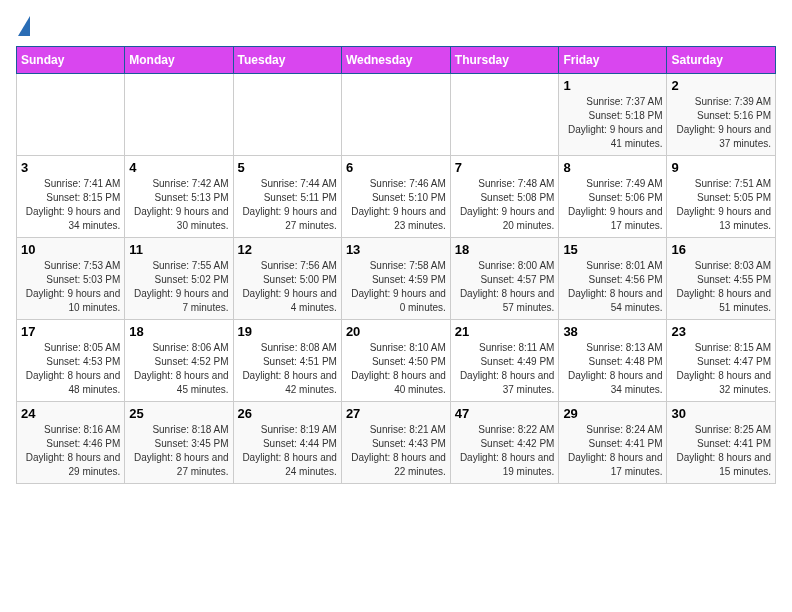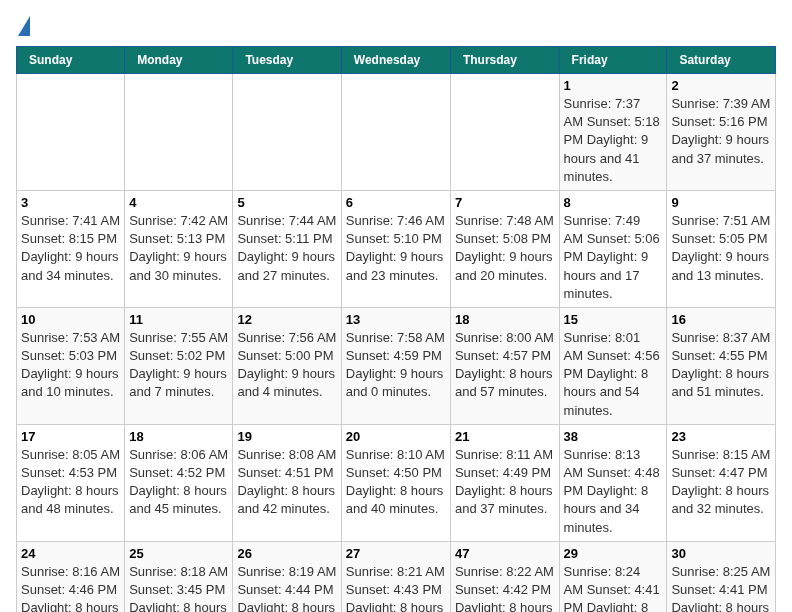--- a/index.html
+++ b/index.html
@@ -52,23 +52,23 @@
     .location-title {
       font-size: 16px;
       color: #555;
     }
     table {
       width: 100%;
       border-collapse: collapse;
       font-size: 11px;
     }
     thead tr th {
-      background: #0f766e;
+      background: #d946ef;
       color: #fff;
-      padding: 6px 12px;
+      padding: 6px 4px;
       text-align: left;
       font-size: 12px;
       font-weight: bold;
       border: 1px solid #1a5a9a;
     }
     tbody tr td {
       border: 1px solid #ccc;
       vertical-align: top;
       padding: 4px;
       height: 80px;
@@ -78,23 +78,24 @@
     tbody tr:nth-child(odd) td {
       background: #f9f9f9;
     }
     .day-number {
       font-weight: bold;
       font-size: 13px;
       display: block;
       margin-bottom: 2px;
     }
     .day-info {
-      font-size: 13px;
+      font-size: 10px;
       color: #333;
       line-height: 1.4;
+      text-align: right;
     }
     .empty-cell {
       background: #fff !important;
     }
   </style>
 </head>
 <body>
 
 <div class="header-area">
   <div class="logo">
@@ -219,21 +220,21 @@
 Daylight: 8 hours and 57 minutes.</div>
         </td>
         <td>
           <span class="day-number">15</span>
           <div class="day-info">Sunrise: 8:01 AM
 Sunset: 4:56 PM
 Daylight: 8 hours and 54 minutes.</div>
         </td>
         <td>
           <span class="day-number">16</span>
-          <div class="day-info">Sunrise: 8:37 AM
+          <div class="day-info">Sunrise: 8:03 AM
 Sunset: 4:55 PM
 Daylight: 8 hours and 51 minutes.</div>
         </td>
       </tr>
       <tr>
         <td>
           <span class="day-number">17</span>
           <div class="day-info">Sunrise: 8:05 AM
 Sunset: 4:53 PM
 Daylight: 8 hours and 48 minutes.</div>

